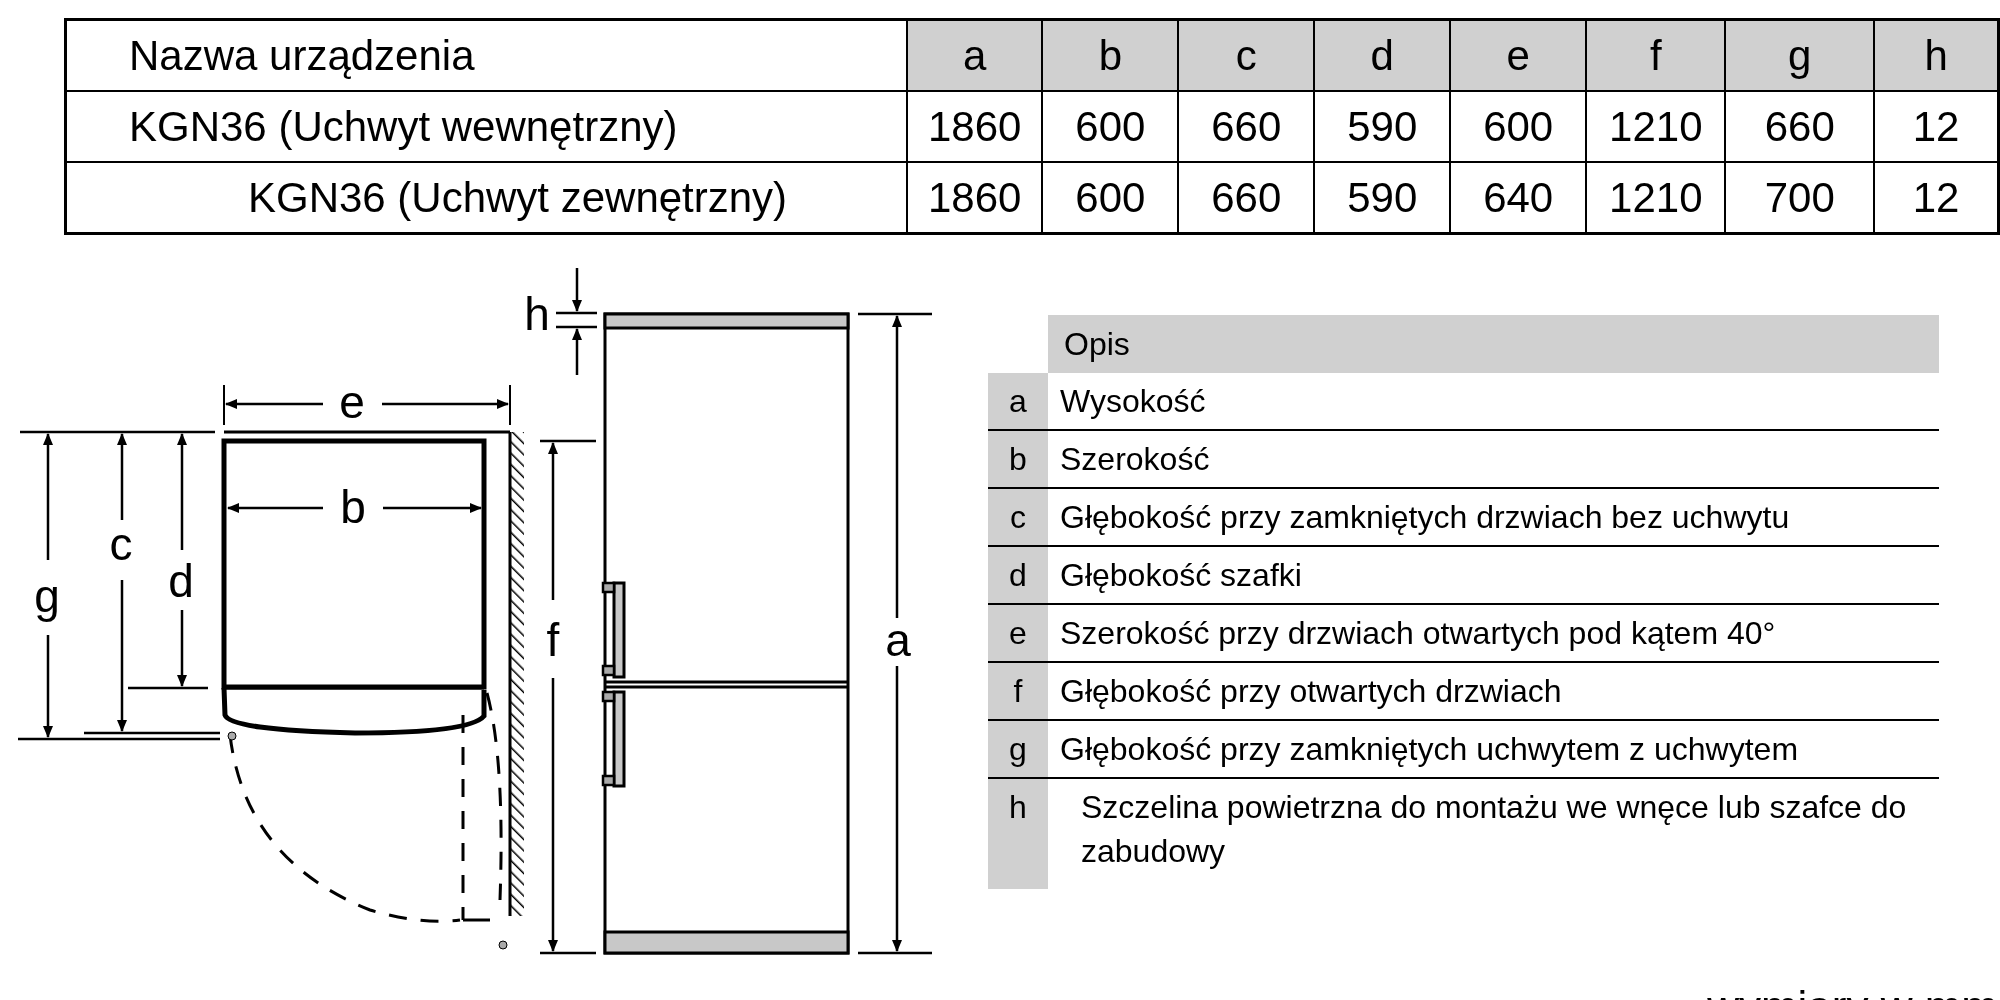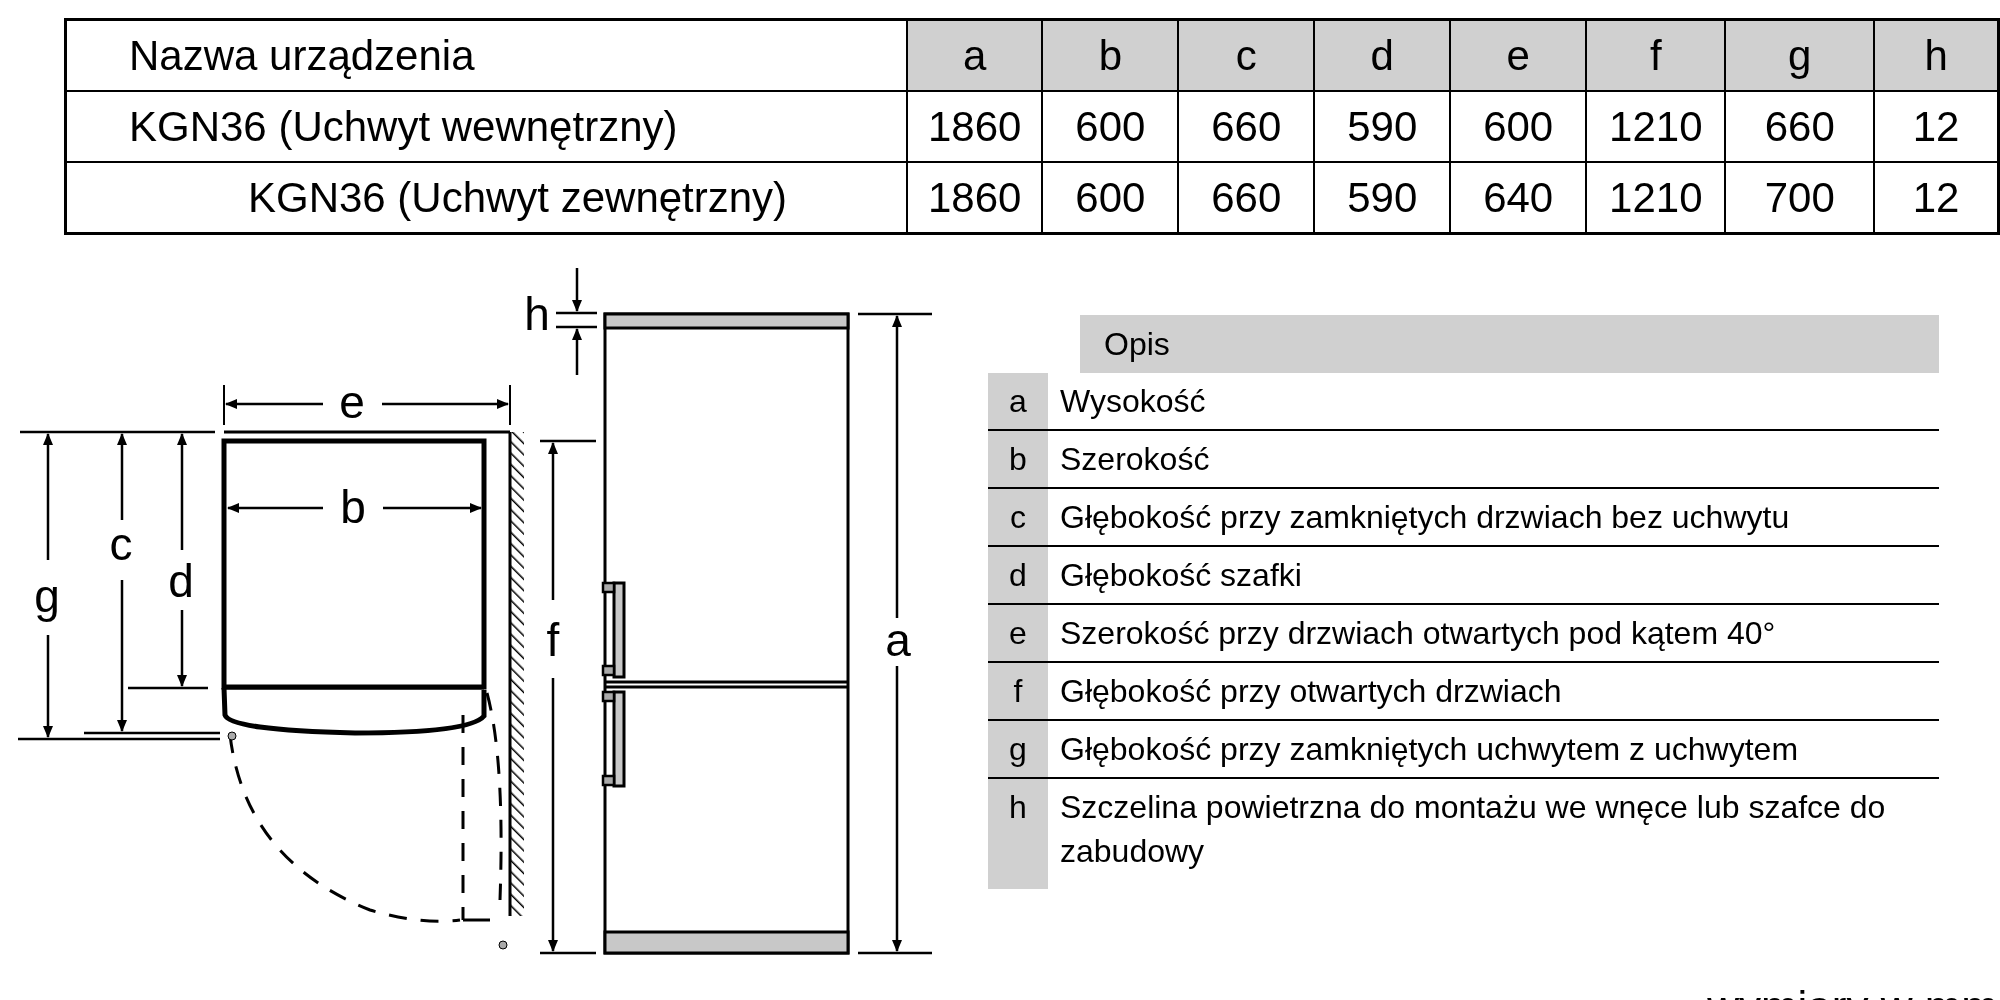--- a/index.html
+++ b/index.html
@@ -13,22 +13,22 @@
     .dim-table tr:first-child td { border-top-width:3px; }
     .dim-table tr:last-child td { border-bottom-width:3px;text-align:center; }
     .dim-table td:first-child { border-left-width:3px; text-align:left; padding-left:62px; width:786px; }
     .dim-table td:last-child { border-right-width:3px; }
     .dim-table .hdr { background:#d0d0d0; }
     .c-a { width:134px; } .c-b { width:135px; } .c-c { width:135px; } .c-d { width:135px; }
     .c-e { width:135px; } .c-f { width:138px; } .c-g { width:148px; } .c-h { width:123px; }
 
     
     .desc { position:absolute; left:988px; top:315px; width:951px; }
-    .desc-head { margin-left:92px; height:58px; background:#d0d0d0; font-size:32px;
-                 line-height:58px; padding-left:24px; }
+    .desc-head { margin-left:60px; height:58px; background:#d0d0d0; font-size:32px;
+                 line-height:58px; padding-left:16px; }
     .desc-row { display:flex; border-bottom:2px solid #000; height:56px; }
     .desc-row:last-child { border-bottom:none; height:110px; }
     .desc-key { width:60px; background:#d0d0d0; font-size:32px; text-align:center; line-height:56px; }
     .desc-val { flex:1; font-size:32px; line-height:56px; padding-left:12px; white-space:nowrap; }
     .desc-row:last-child .desc-val { line-height:44px; padding-top:6px; white-space:normal; }
     .desc-row:last-child .desc-key { line-height:56px; }
 
     .units { position:absolute; right:2px; top:982px; font-size:44px; }
 
     svg.drawing { position:absolute; left:0; top:0; }
@@ -195,17 +195,17 @@
   <div class="desc-row">
     <div class="desc-key">f</div>
     <div class="desc-val">Głębokość przy otwartych drzwiach</div>
   </div>
   <div class="desc-row">
     <div class="desc-key">g</div>
     <div class="desc-val">Głębokość przy zamkniętych uchwytem z uchwytem</div>
   </div>
   <div class="desc-row">
     <div class="desc-key">h</div>
-    <div class="desc-val" style="width:560px;">Szczelina powietrzna do montażu we wnęce lub szafce do zabudowy</div>
+    <div class="desc-val" style="width:560px;margin-left:21px;">Szczelina powietrzna do montażu we wnęce lub szafce do zabudowy</div>
   </div>
 </div>
 
 <div class="units">wymiary w mm</div>
 
 </body></html>

